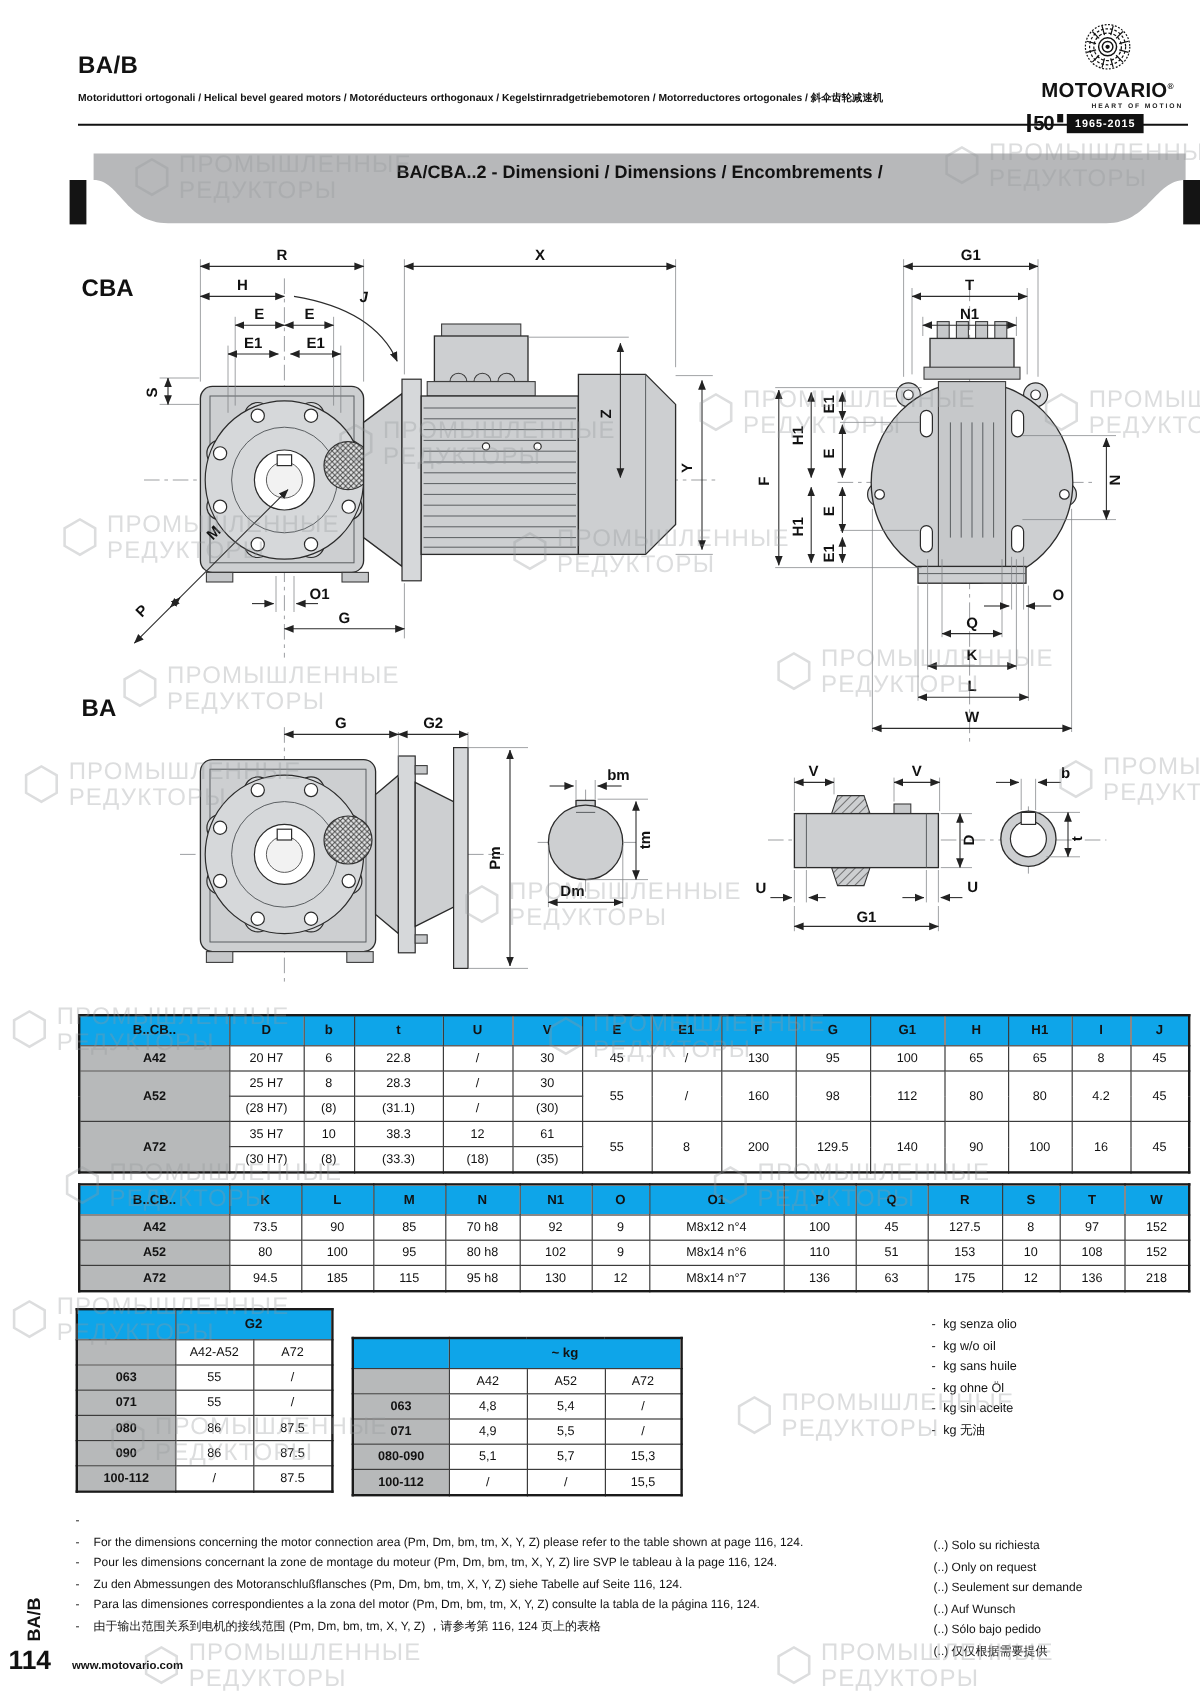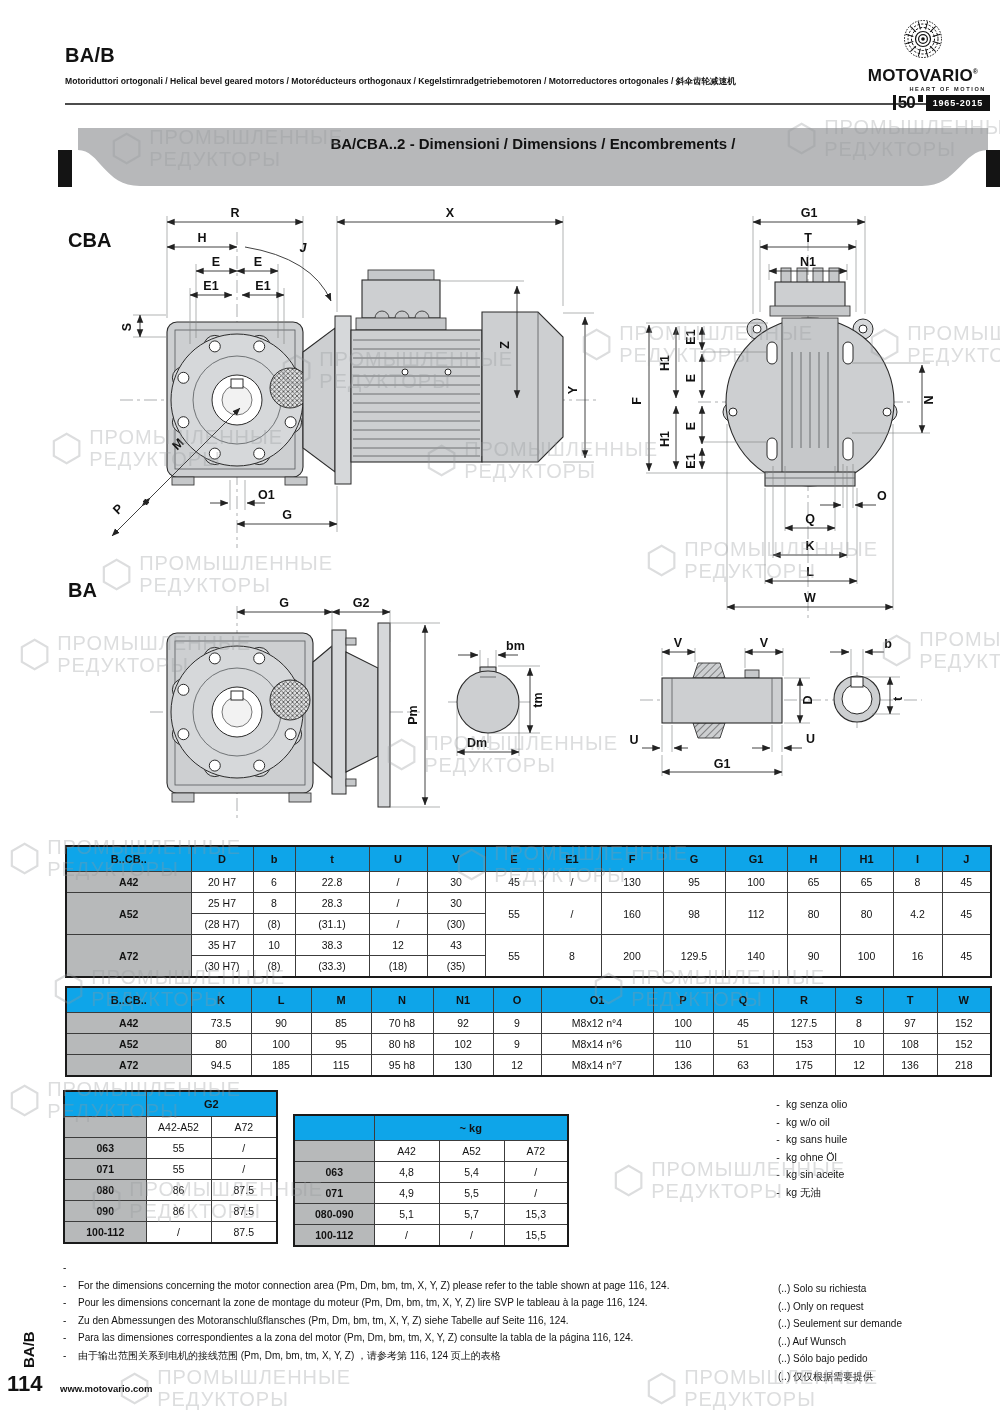--- a/index.html
+++ b/index.html
@@ -9,21 +9,21 @@
   }
   .abs{position:absolute;}
   
   .hdr{left:65px;top:44px;width:780px;z-index:2;}
   .hdr-title{font-size:20px;font-weight:bold;letter-spacing:.3px;}
   .hdr-sub{font-size:8.6px;font-weight:bold;margin-top:9px;white-space:nowrap;}
   .logo{left:856px;top:18px;width:134px;z-index:2;text-align:center;}
   .brand{font-size:17px;font-weight:800;letter-spacing:.2px;line-height:16px;}
   .brand sup{font-size:7px;}
   .tagline{font-size:5.6px;font-weight:bold;letter-spacing:1.6px;color:#222;text-align:right;margin:2px 4px 3px 0;}
-  .anniv{display:flex;align-items:center;justify-content:flex-end;gap:3px;}
+  .anniv{display:flex;align-items:center;gap:3px;}
   .y50{font-size:17px;font-weight:800;letter-spacing:-1px;border-left:3px solid #111;padding-left:2px;line-height:15px;}
   .flag{width:5px;height:7px;background:#111;display:inline-block;margin-bottom:8px;}
   .ybox{background:#111;color:#fff;font-size:9px;font-weight:bold;padding:3px 7px;letter-spacing:.8px;}
   
   .bannertext{left:78px;top:134px;width:910px;text-align:center;font-weight:bold;font-size:15px;line-height:20px;z-index:2;}
   
   .draw{left:0;top:0;z-index:1;}
   .fill1{fill:#cdcfd1;stroke:#2b2b2b;stroke-width:1.1;}
   .fill2{fill:#d6d8da;stroke:#2b2b2b;stroke-width:1;}
   .fill3{fill:#c6c8ca;stroke:#3a3a3a;stroke-width:.9;}
@@ -455,21 +455,21 @@
           <td>(31.1)</td>
           <td>/</td>
           <td>(30)</td>
 </tr>
 <tr>
 <td class="lab" rowspan="2">A72</td>
 <td>35 H7</td>
           <td>10</td>
           <td>38.3</td>
           <td>12</td>
-          <td>43</td>
+          <td>61</td>
 <td rowspan="2">55</td>
           <td rowspan="2">8</td>
           <td rowspan="2">200</td>
           <td rowspan="2">129.5</td>
           <td rowspan="2">140</td>
           <td rowspan="2">90</td>
           <td rowspan="2">100</td>
           <td rowspan="2">16</td>
           <td rowspan="2">45</td>
 </tr>

